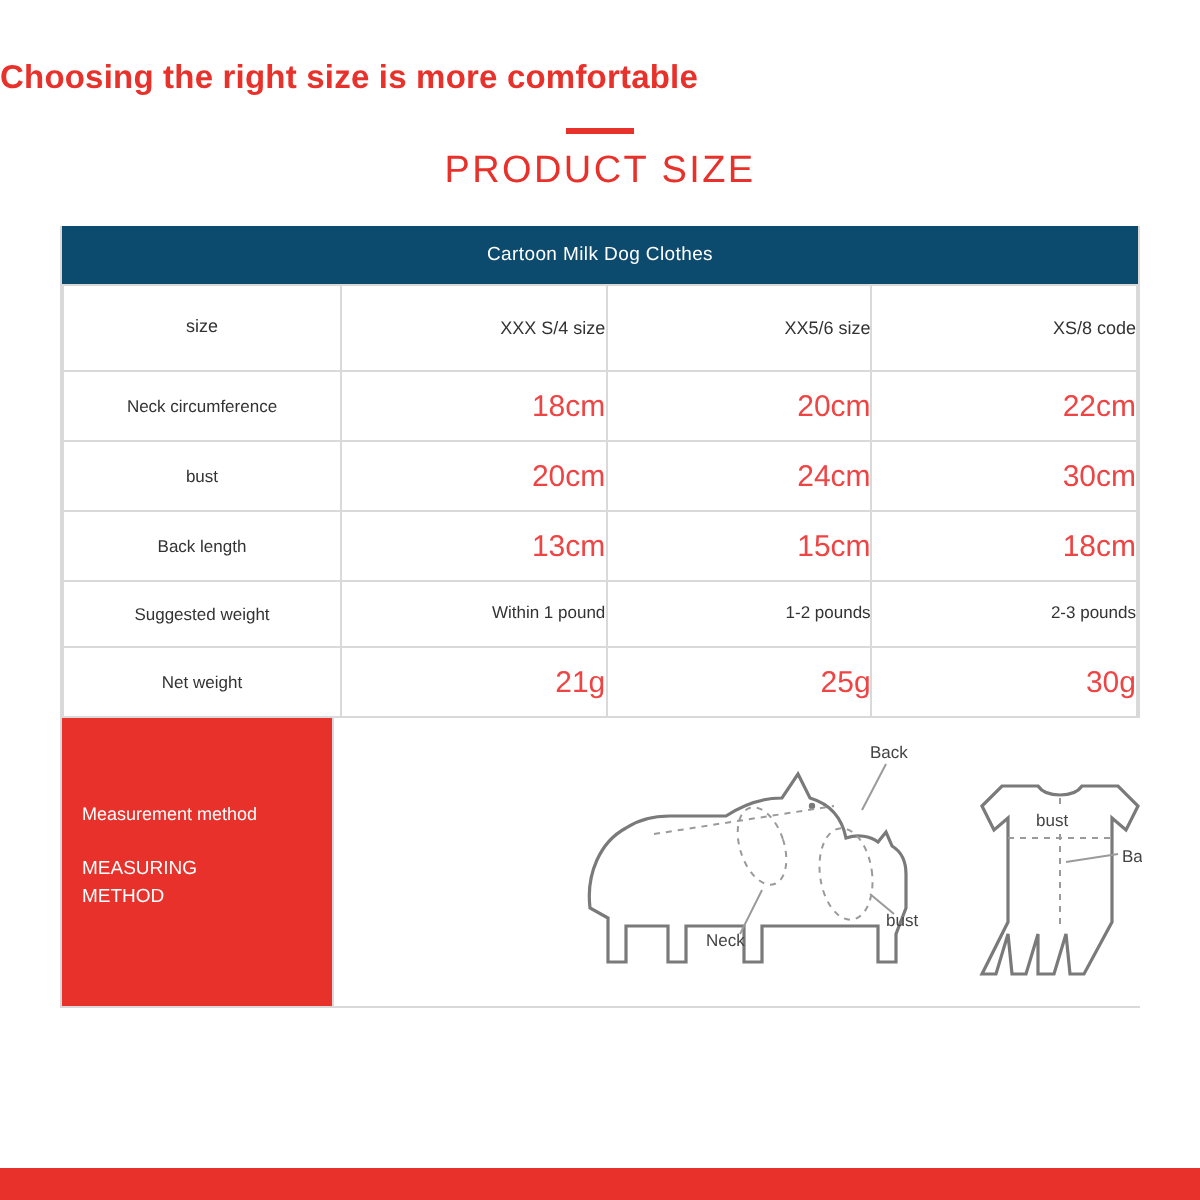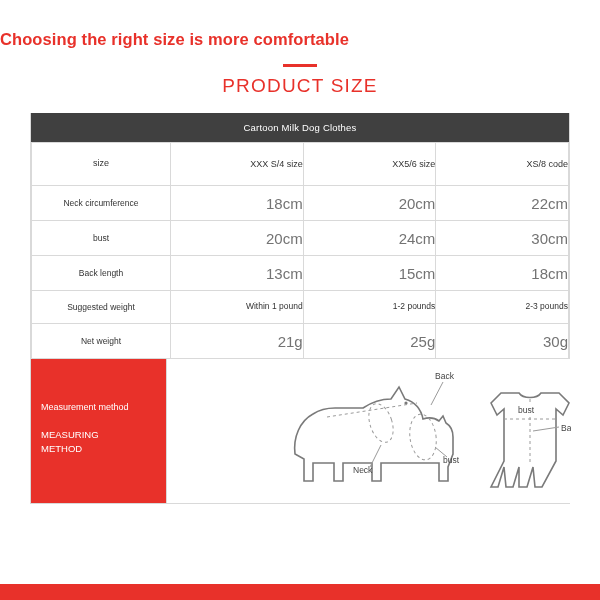--- a/index.html
+++ b/index.html
@@ -37,21 +37,21 @@
   }
 
   .table-wrap{
     width:540px;
     margin:0 auto;
     border:1px solid #d9d9d9;
     border-top:none;
     box-sizing:border-box;
   }
   .tbl-title{
-    background:#404040;
+    background:#0c4a6e;
     color:#ffffff;
     text-align:center;
     font-size:9.5px;
     padding:9px 0;
     letter-spacing:.2px;
   }
   table{
     width:100%;
     border-collapse:collapse;
     table-layout:fixed;
@@ -70,21 +70,21 @@
     padding:6px 24px;
     text-align:center;
   }
   .hdr td{
     font-size:9px;
     height:30px;
     color:#333;
   }
   .big{
     font-size:15px;
-    color:#737373;
+    color:#ef4444;
     height:34px;
   }
   .small{
     font-size:8.5px;
     color:#333;
     height:32px;
     line-height:1.3;
   }
 
   

